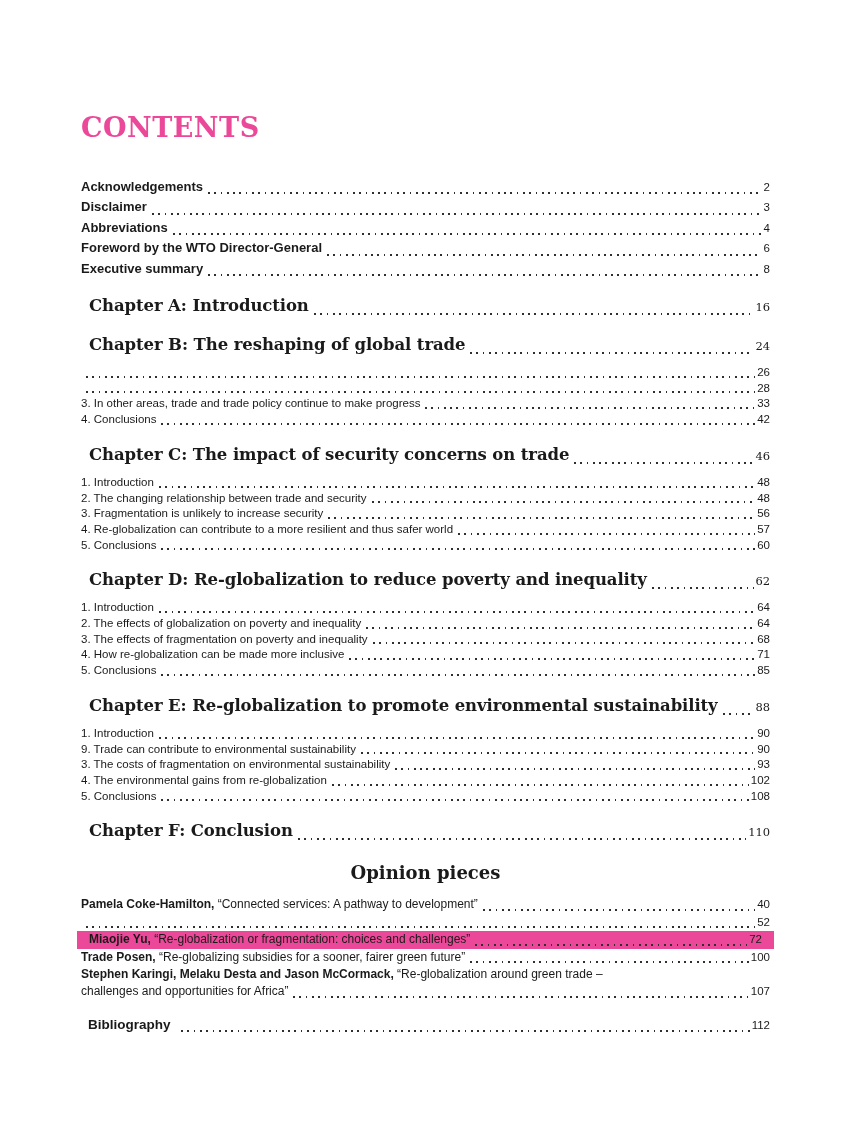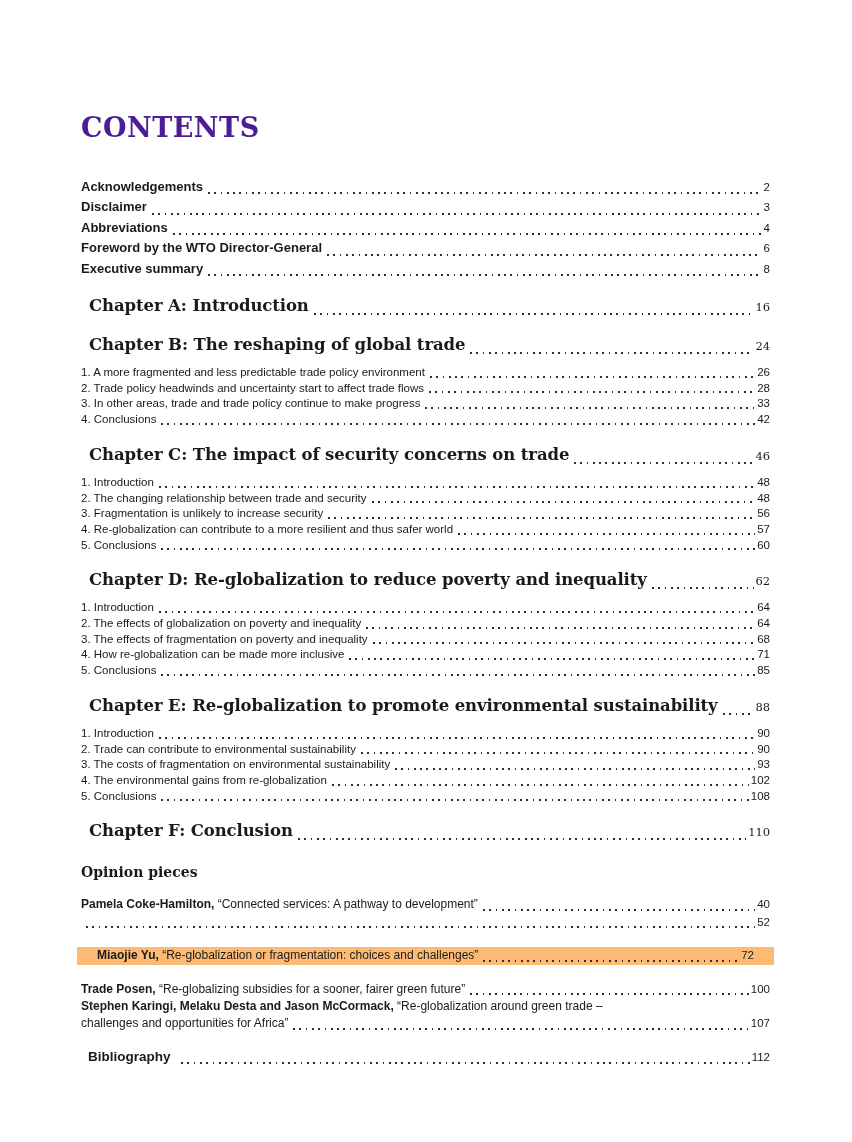--- a/index.html
+++ b/index.html
@@ -4,48 +4,49 @@
 <style>
   html,body{margin:0;padding:0;}
   body{
     width:852px;height:1142px;background:#ffffff;position:relative;
     font-family:"Liberation Sans",sans-serif;color:#1a1a1a;
     -webkit-font-smoothing:antialiased;overflow:hidden;
   }
   .page-inner{position:absolute;left:81px;top:112px;width:689px;}
   .title{
     font-family:"DejaVu Serif",serif;font-weight:700;font-size:27px;line-height:32px;
-    color:#4c1d95;letter-spacing:0.5px;margin:0 0 33px 0;
+    color:#ec4899;letter-spacing:0.5px;margin:0 0 33px 0;
   }
   .row{display:flex;align-items:baseline;}
   .dots{
     flex:1 1 auto;height:2px;align-self:flex-end;margin:0 2px 3px 5px;min-width:12px;
     background-image:repeating-linear-gradient(to right,#2f2f2f 0 1.7px,transparent 1.7px 6.3px);
   }
   .page-num{font-weight:400;font-size:11.5px;white-space:nowrap;color:#1a1a1a;}
   
   .fm-section{margin:0;}
   .fm-row{font-weight:700;font-size:13px;line-height:19.4px;}
   
   .chapter-block{margin-top:16px;}
   .chapter-heading{
     font-family:"DejaVu Serif",serif;font-weight:700;font-size:16.5px;line-height:21px;
     margin-bottom:8px;letter-spacing:-0.1px;margin-left:8px;
   }
   .item-row{font-size:11.5px;line-height:15.7px;}
   
   .opinion-block{margin-top:20px;}
   .opinion-heading{
-    font-family:"DejaVu Serif",serif;font-weight:700;font-size:14px;line-height:19px;
+    font-family:"DejaVu Serif",serif;font-weight:700;font-size:18px;line-height:19px;
     margin:0 0 14px 0;
+    text-align:center;
   }
   .op-row{font-size:12px;line-height:17.4px;}
   .op-row .author{font-weight:700;}
   .op-row .quote{font-weight:400;text-align:right;}
-  .op-row.highlighted{background:#fdba74;margin:16px -4px;padding:0 20px;}
+  .op-row.highlighted{background:#ec4899;margin:0 -4px;padding:0 12px;}
   
   .bib-row{margin-top:14px;font-weight:700;font-size:13.5px;line-height:19px;padding-left:7px;}
   .bib-row .dots{margin-left:10px;}
   .label{white-space:nowrap;}
 </style>
 </head>
 <body>
 
 <div class="page-inner">
   <h1 class="title">CONTENTS</h1>
@@ -84,26 +85,24 @@
           <span class="page-num">16</span>
         </div>
       </section>
       <section class="chapter-block">
         <div class="row chapter-heading">
           <span class="label">Chapter B: The reshaping of global trade</span>
           <span class="dots"></span>
           <span class="page-num">24</span>
         </div>
         <div class="row item-row">
-          <span class="label">1. A more fragmented and less predictable trade policy environment</span>
           <span class="dots"></span>
           <span class="page-num">26</span>
         </div>
         <div class="row item-row">
-          <span class="label">2. Trade policy headwinds and uncertainty start to affect trade flows</span>
           <span class="dots"></span>
           <span class="page-num">28</span>
         </div>
         <div class="row item-row">
           <span class="label">3. In other areas, trade and trade policy continue to make progress</span>
           <span class="dots"></span>
           <span class="page-num">33</span>
         </div>
         <div class="row item-row">
           <span class="label">4. Conclusions</span>
@@ -180,21 +179,21 @@
           <span class="label">Chapter E: Re-globalization to promote environmental sustainability</span>
           <span class="dots"></span>
           <span class="page-num">88</span>
         </div>
         <div class="row item-row">
           <span class="label">1. Introduction</span>
           <span class="dots"></span>
           <span class="page-num">90</span>
         </div>
         <div class="row item-row">
-          <span class="label">2. Trade can contribute to environmental sustainability</span>
+          <span class="label">9. Trade can contribute to environmental sustainability</span>
           <span class="dots"></span>
           <span class="page-num">90</span>
         </div>
         <div class="row item-row">
           <span class="label">3. The costs of fragmentation on environmental sustainability</span>
           <span class="dots"></span>
           <span class="page-num">93</span>
         </div>
         <div class="row item-row">
           <span class="label">4. The environmental gains from re-globalization</span>

